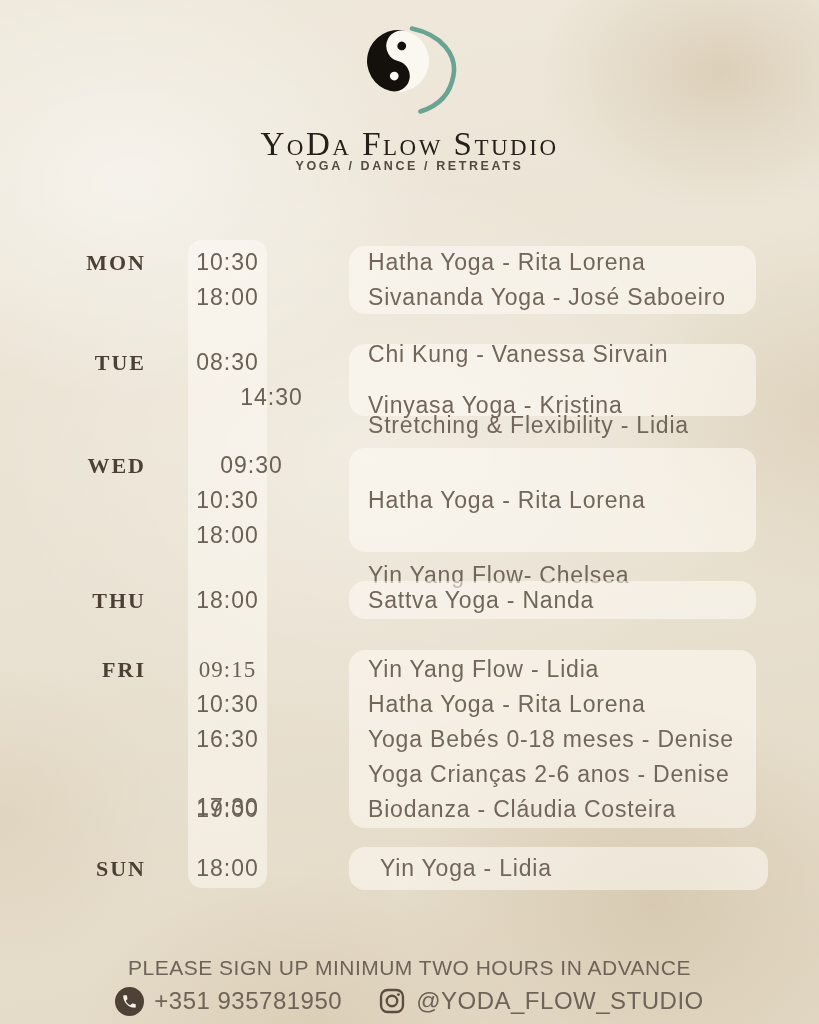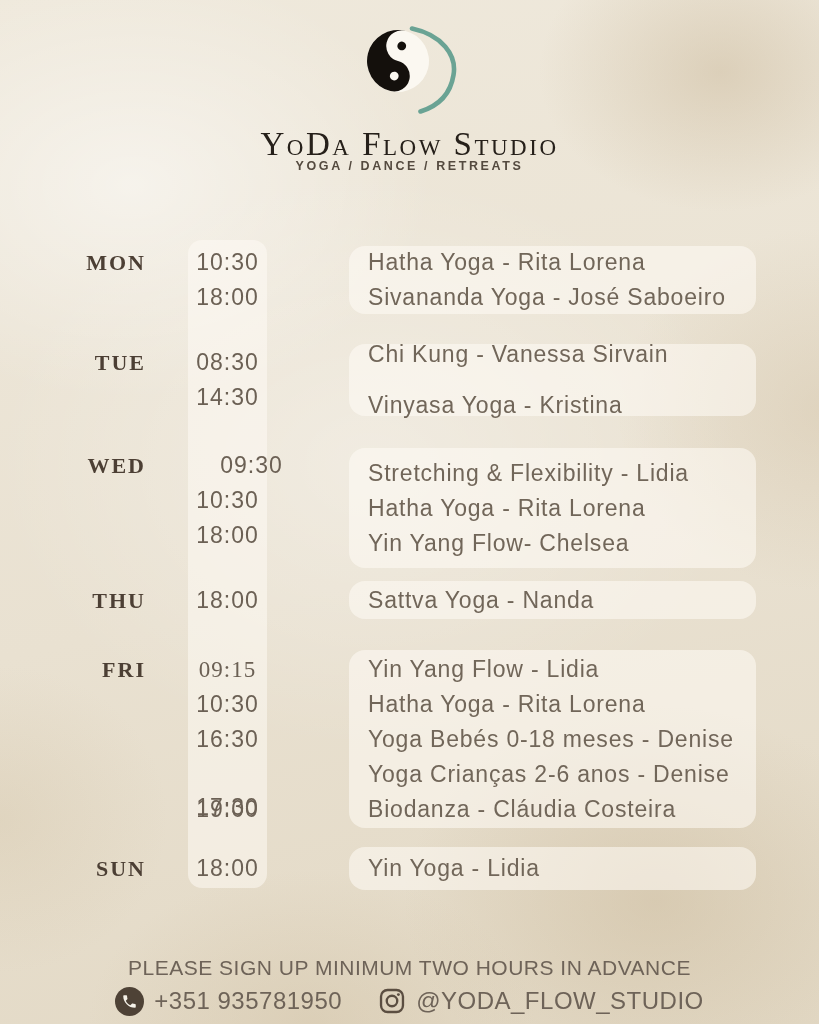--- a/index.html
+++ b/index.html
@@ -89,30 +89,30 @@
     <div class="time-strip"></div>
   <div class="day-label" style="top: 245px;">MON</div>
       <div class="time-label" style="top: 245px;">10:30</div>
       <div class="time-label" style="top: 280px;">18:00</div>
       <div class="class-card" style="top: 246px; height: 68px;">
         <div class="class-row">Hatha Yoga - Rita Lorena</div>
         <div class="class-row">Sivananda Yoga - José Saboeiro</div>
       </div>
       <div class="day-label" style="top: 345px;">TUE</div>
       <div class="time-label" style="top: 345px;">08:30</div>
-      <div class="time-label" style="top: 380px;">14:30</div>
+      <div class="time-label" style="top: 380px; padding-left: 44px;">14:30</div>
       <div class="class-card" style="top: 344px; height: 72px; gap: 16px;">
         <div class="class-row">Chi Kung - Vanessa Sirvain</div>
         <div class="class-row">Vinyasa Yoga - Kristina</div>
       </div>
       <div class="day-label" style="top: 447.5px;">WED</div>
       <div class="time-label" style="top: 447.5px; margin-left: 24px;">09:30</div>
       <div class="time-label" style="top: 482.5px;">10:30</div>
       <div class="time-label" style="top: 517.5px;">18:00</div>
-      <div class="class-card" style="top: 448px; height: 120px;">
+      <div class="class-card" style="top: 448px; height: 104px; gap: 40px;">
         <div class="class-row">Stretching &amp; Flexibility - Lidia</div>
         <div class="class-row">Hatha Yoga - Rita Lorena</div>
         <div class="class-row">Yin Yang Flow- Chelsea</div>
       </div>
       <div class="day-label" style="top: 582.5px;">THU</div>
       <div class="time-label" style="top: 582.5px;">18:00</div>
       <div class="class-card" style="top: 581px; height: 38px;">
         <div class="class-row">Sattva Yoga - Nanda</div>
       </div>
       <div class="day-label" style="top: 651.5px;">FRI</div>
@@ -123,21 +123,21 @@
       <div class="time-label" style="top: 791.5px;">19:00</div>
       <div class="class-card" style="top: 650px; height: 178px;">
         <div class="class-row">Yin Yang Flow - Lidia</div>
         <div class="class-row">Hatha Yoga - Rita Lorena</div>
         <div class="class-row">Yoga Bebés 0-18 meses - Denise</div>
         <div class="class-row">Yoga Crianças 2-6 anos - Denise</div>
         <div class="class-row">Biodanza - Cláudia Costeira</div>
       </div>
       <div class="day-label" style="top: 851px;">SUN</div>
       <div class="time-label" style="top: 851px;">18:00</div>
-      <div class="class-card" style="top: 847px; height: 43px;">
+      <div class="class-card" style="top: 847px; height: 43px; padding-left: 12px;">
         <div class="class-row">Yin Yoga - Lidia</div>
       </div>
     </div>
 
   <div class="notice">PLEASE SIGN UP MINIMUM TWO HOURS IN ADVANCE</div>
 
   <div class="contact-line">
     <span class="icon">
       <svg width="29" height="29" viewBox="0 0 24 24">
         <circle cx="12" cy="12" r="12" fill="#4e4236"></circle>

